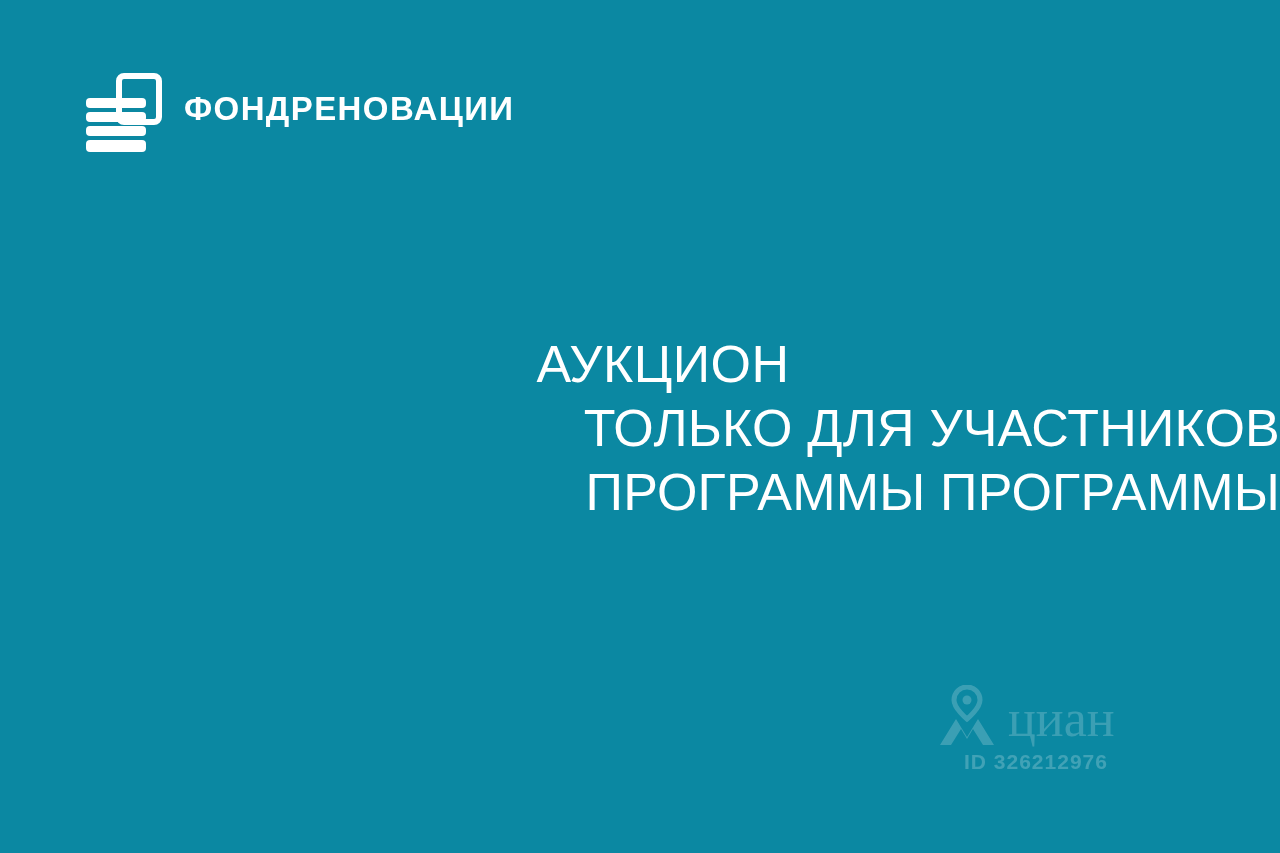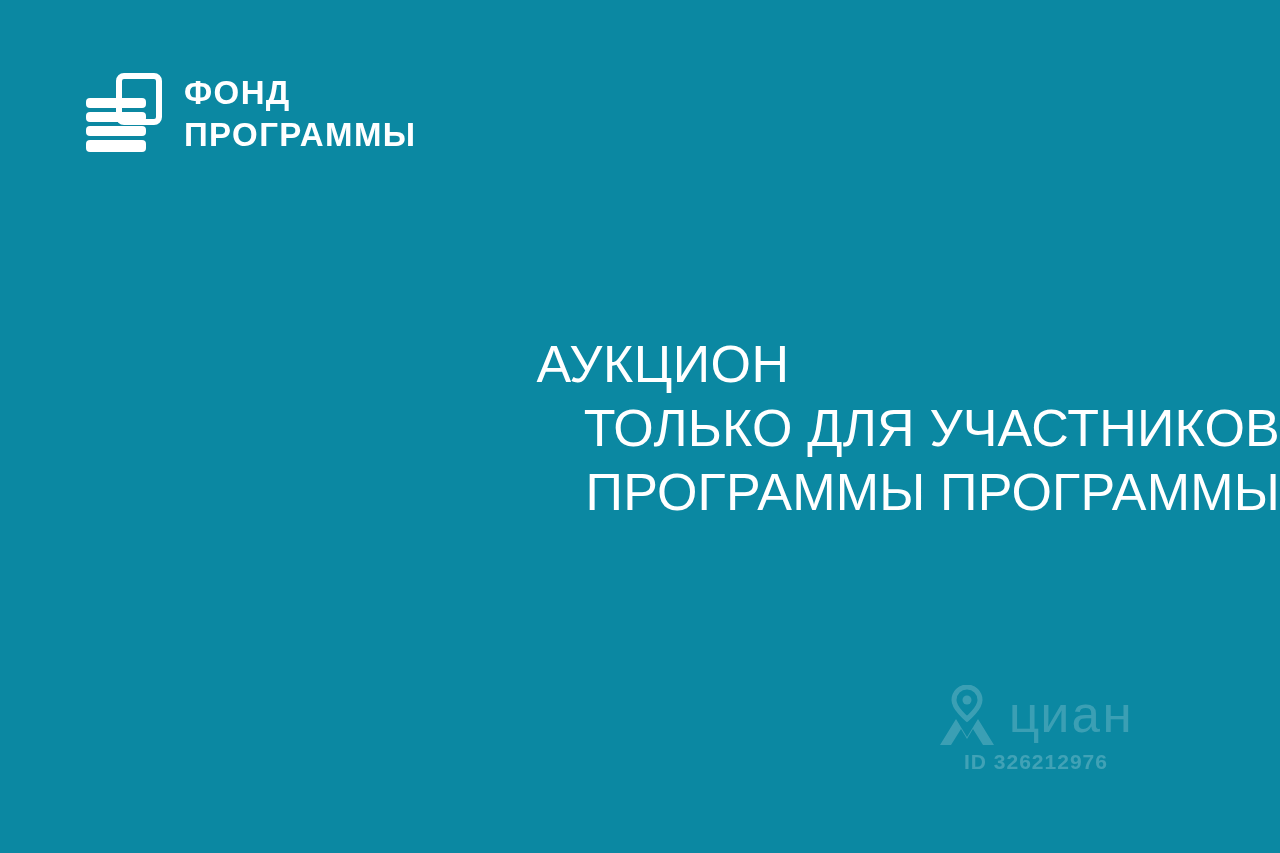--- a/index.html
+++ b/index.html
@@ -40,21 +40,21 @@
     flex: 0 0 auto;
   }
   .logo-mark svg {
     display: block;
     width: 78px;
     height: 86px;
   }
 
   .logo-wordmark {
     display: flex;
-    flex-direction: column;
+    flex-direction: row;
     justify-content: center;
     line-height: 1.0;
   }
   .logo-line {
     color: #ffffff;
     font-family: "Liberation Sans", sans-serif;
     font-weight: bold;
     font-size: 33px;
     letter-spacing: 1.4px;
     white-space: nowrap;
@@ -106,21 +106,21 @@
     height: 62px;
     flex: 0 0 auto;
   }
   .wm-mark svg {
     display: block;
     width: 62px;
     height: 62px;
   }
   .wm-word {
     color: rgba(255, 255, 255, 0.20);
-    font-family: Liberation Mono, monospace;
+    font-family: Liberation Serif, serif;
     font-weight: normal;
     font-size: 52px;
     line-height: 52px;
     letter-spacing: 0px;
     white-space: nowrap;
     margin-bottom: 2px;
   }
   .wm-id {
     position: absolute;
     left: 28px;
@@ -148,21 +148,21 @@
 
         <rect x="2" y="28" width="60" height="10" rx="4" ry="4" fill="#ffffff"></rect>
         <rect x="2" y="42" width="60" height="10" rx="4" ry="4" fill="#ffffff"></rect>
         <rect x="2" y="56" width="60" height="10" rx="4" ry="4" fill="#ffffff"></rect>
         <rect x="2" y="70" width="60" height="12" rx="4" ry="4" fill="#ffffff"></rect>
       </svg>
     </span>
 
     <span class="logo-wordmark">
       <span class="logo-line l1">ФОНД</span>
-      <span class="logo-line l2">ПРОГРАММЫ</span>
+      <span class="logo-line l2">РЕНОВАЦИИ</span>
     </span>
 
   </div>
 
   <div class="headline">
     <div class="headline-line">АУКЦИОН</div>
     <div class="headline-line wide">ТОЛЬКО ДЛЯ УЧАСТНИКОВ</div>
     <div class="headline-line wide">ПРОГРАММЫ ПРОГРАММЫ</div>
   </div>
 

